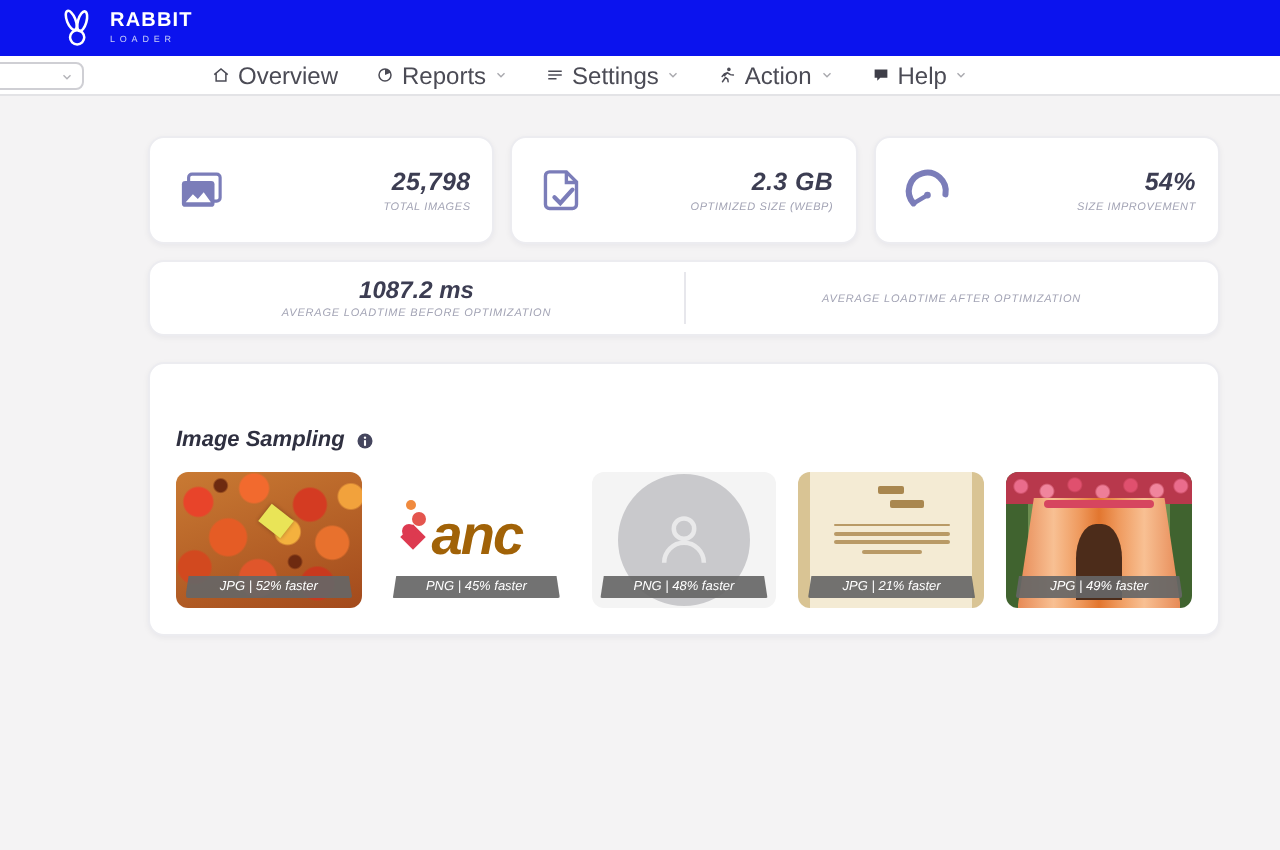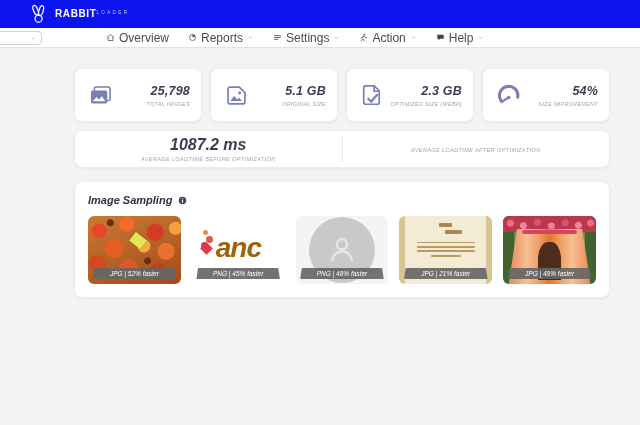--- a/index.html
+++ b/index.html
@@ -4,21 +4,21 @@
 <style>
   * { margin:0; padding:0; box-sizing:border-box; }
   html,body { width:640px; height:425px; overflow:hidden; }
   body { font-family:"Liberation Sans", sans-serif; background:#f4f3f4; }
 
   
   .app-header {
     height:28px; background:#0b13ee; display:flex; align-items:center; padding-left:28px;
   }
   .brand { display:flex; align-items:center; gap:5px; }
-  .brand-text { display:flex; flex-direction:row; line-height:1; }
+  .brand-text { display:flex; flex-direction:column; line-height:1; }
   .brand-top { color:#fff; font-weight:bold; font-size:10px; letter-spacing:.6px; }
   .brand-bottom { color:#c9cff7; font-size:4.5px; letter-spacing:2.4px; margin-top:1.5px; }
 
   
   .main-nav {
     position:relative; height:20px; background:#fff; border-bottom:1px solid #e3e3e6;
     display:flex; align-items:center;
   }
   .site-select {
     position:absolute; left:-14px; top:3px; width:56px; height:14px; background:#fff;
@@ -44,30 +44,30 @@
   .stat-text { text-align:right; }
   .stat-value { font-size:12.5px; font-weight:bold; color:#3c3d52; letter-spacing:.2px; }
   .stat-label { font-size:5.5px; color:#a3a4b5; letter-spacing:.3px; margin-top:3px; }
 
   .loadtime-card {
     margin-top:8px; background:#fff; border:1px solid #ececf0; border-radius:8px;
     box-shadow:0 1px 3px rgba(25,25,60,.05);
     height:38px; display:flex; align-items:center;
   }
   .lt-half { flex:1; text-align:center; }
-  .lt-value { font-size:16px; font-weight:bold; color:#3c3d52; }
+  .lt-value { font-size:12px; font-weight:bold; color:#3c3d52; }
   .lt-label { font-size:5.5px; color:#a3a4b5; letter-spacing:.4px; margin-top:2px; }
   .lt-divider { width:1px; height:26px; background:#e7e7ec; }
 
   .sampling-card {
     margin-top:13px; background:#fff; border:1px solid #ececf0; border-radius:8px;
     box-shadow:0 1px 3px rgba(25,25,60,.05);
     padding:12px 13px 13px 13px;
   }
-  .sampling-header { display:flex; align-items:center; gap:6px; }
+  .sampling-header { display:flex; align-items:center; gap:6px;margin-top:20px; }
   .sampling-title { font-size:11px; font-weight:bold; color:#2f3040; }
   .info-icon { width:9px; height:9px; display:inline-block; }
 
   .thumbs { display:flex; gap:11px; margin-top:10px; }
   .thumb {
     position:relative; flex:1; height:68px; border-radius:6px; overflow:hidden;
     background:#eee;
   }
   .badge {
     position:absolute; bottom:5px; left:5%; width:90%; height:11px; line-height:11px;
@@ -240,31 +240,20 @@
           <rect x="6.5" y="4.5" width="14" height="12" rx="1.5" fill="none" stroke="#7b7db9" stroke-width="1.4"></rect>
           <rect x="3.5" y="7.5" width="14.5" height="11.5" rx="1.5" fill="#7b7db9"></rect>
           <path d="M5.2 17 l3.2-3.6 2.2 2.2 2.6-3 3.2 4.4 z" fill="#ffffff"></path>
         </svg>
         <div class="stat-text">
           <div class="stat-value">25,798</div>
           <div class="stat-label">TOTAL IMAGES</div>
         </div>
       </div>
 
-      <div class="stat-card">
-        <svg class="stat-icon" viewBox="0 0 24 24">
-          <path d="M4.5 6.5 a2 2 0 0 1 2-2 h8 l5 5 v8 a2 2 0 0 1 -2 2 h-11 a2 2 0 0 1 -2-2 z" fill="none" stroke="#7b7db9" stroke-width="1.5"></path>
-          <circle cx="14.8" cy="9.8" r="1.3" fill="#7b7db9"></circle>
-          <path d="M6.5 16.8 l3.4-4.4 2.8 3.2 1.6-1.6 2.6 2.8 z" fill="#7b7db9"></path>
-        </svg>
-        <div class="stat-text">
-          <div class="stat-value">5.1 GB</div>
-          <div class="stat-label">ORIGINAL SIZE</div>
-        </div>
-      </div>
 
       <div class="stat-card">
         <svg class="stat-icon" viewBox="0 0 24 24">
           <path d="M6 3.5 h7.5 l4.5 4.5 V18 a1.8 1.8 0 0 1 -1.8 1.8 H6 A1.8 1.8 0 0 1 4.2 18 V5.3 A1.8 1.8 0 0 1 6 3.5 z" fill="none" stroke="#7b7db9" stroke-width="1.5"></path>
           <path d="M13.5 3.8 V8.2 h4.4" fill="none" stroke="#7b7db9" stroke-width="1.5"></path>
           <path d="M8.2 14.8 l2.6 2.6 5.4-6" fill="none" stroke="#7b7db9" stroke-width="1.9" stroke-linecap="round"></path>
         </svg>
         <div class="stat-text">
           <div class="stat-value">2.3 GB</div>
           <div class="stat-label">OPTIMIZED SIZE (WEBP)</div>

